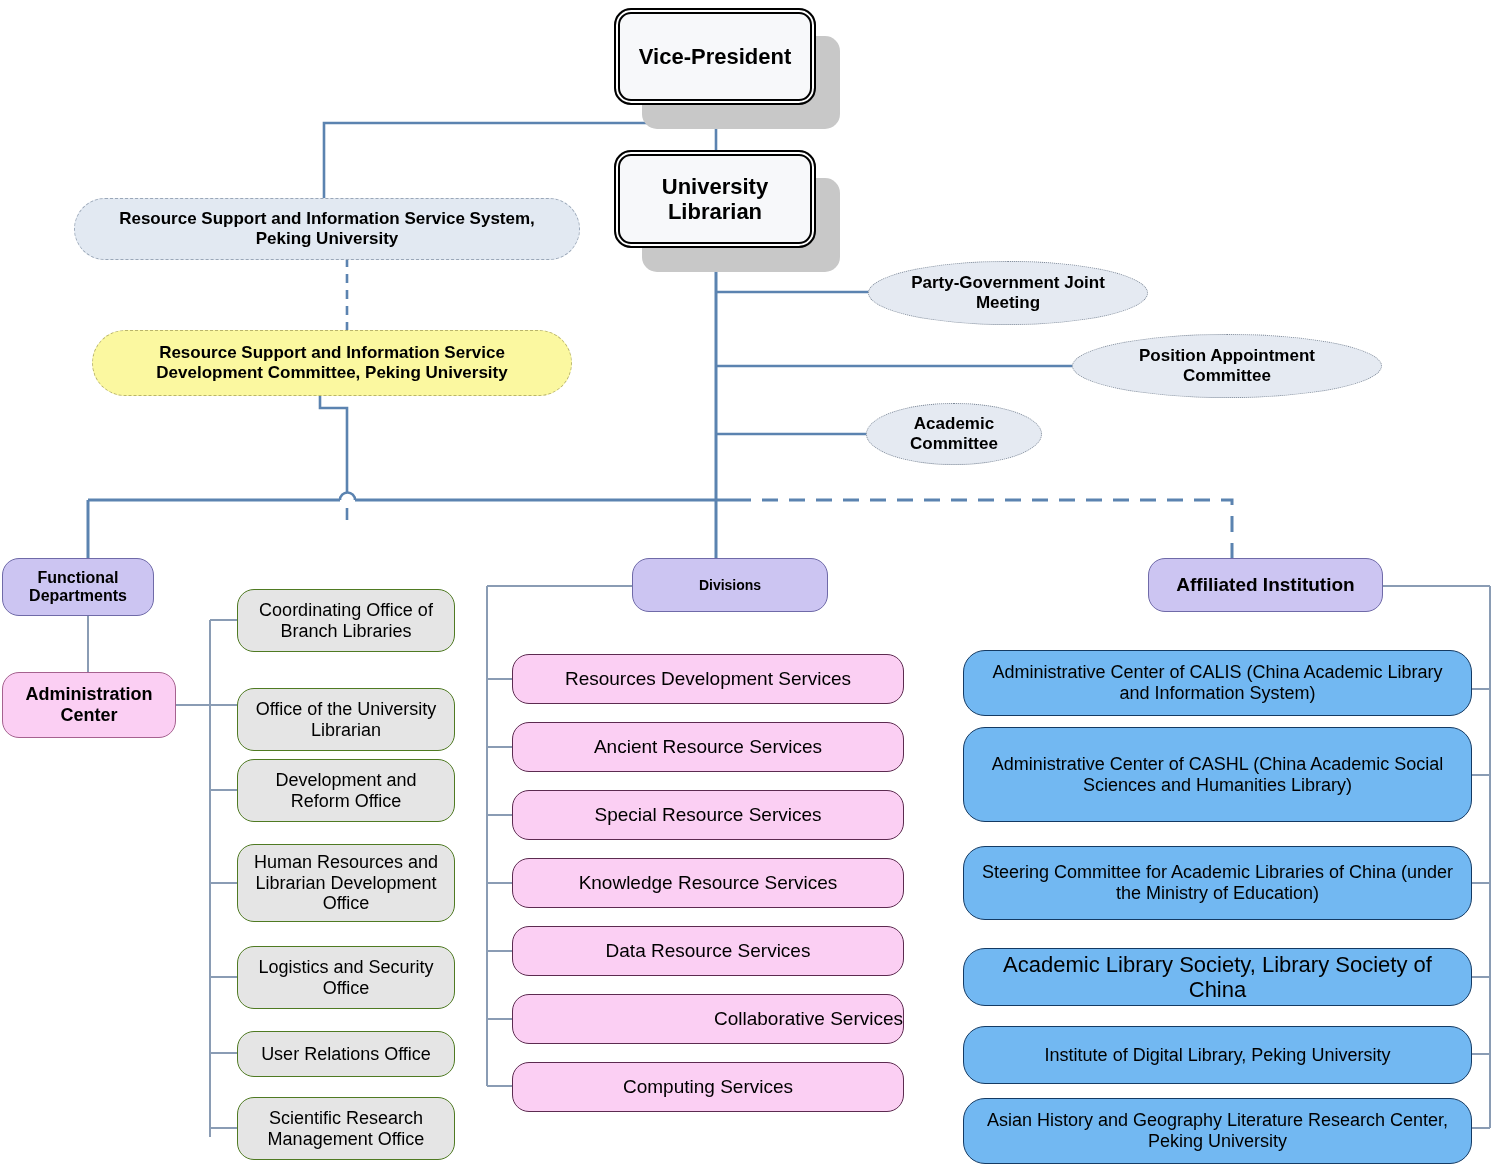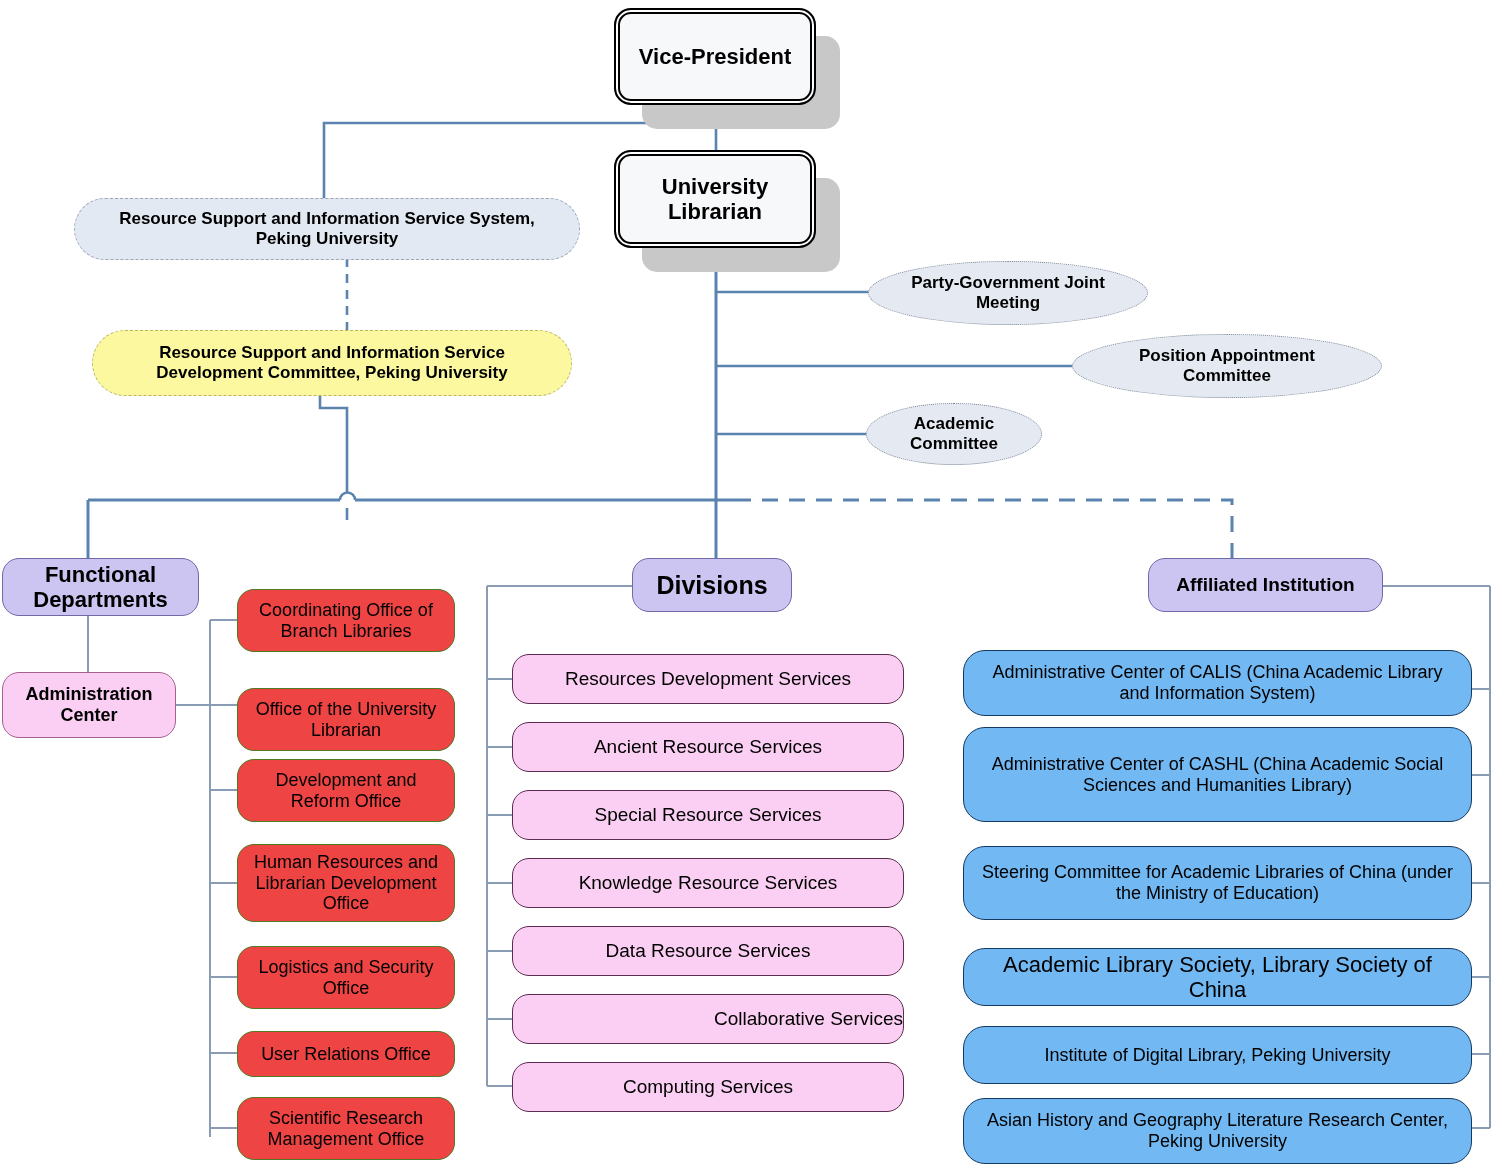--- a/index.html
+++ b/index.html
@@ -22,21 +22,21 @@
   
   .ellipse{background:#e5eaf2;border:1.5px dotted #7b8694;border-radius:50%;font-weight:bold;}
 
   
   .cat{background:#ccc5f2;border:1.4px solid #6f6aa8;font-weight:bold;}
 
   
   .admin{background:#fbcff3;border:1.4px solid #a5628f;font-weight:bold;}
 
   
-  .green{background:#ef4444;border:1.6px solid #4f7a22;}
+  .green{background:#e5e5e5;border:1.6px solid #4f7a22;}
 
   
   .pink{background:#fbcff3;border:1.6px solid #5c2b50;}
 
   
   .blue{background:#72b8f2;border:1.8px solid #143a63;border-radius:22px;}
 </style>
 </head>
 <body>
 
@@ -135,25 +135,25 @@
   </div>
 
   <div class="node ellipse" style="left:1072px;top:334px;width:310px;height:64px;font-size:17px;padding:0 34px;">
     <span>Position Appointment Committee</span>
   </div>
 
   <div class="node ellipse" style="left:866px;top:403px;width:176px;height:62px;font-size:17px;padding:0 18px;">
     <span>Academic Committee</span>
   </div>
 
-  <div class="node cat" style="left:2px;top:558px;width:197px;height:58px;font-size:22px;">
+  <div class="node cat" style="left:2px;top:558px;width:152px;height:58px;font-size:16px;">
     <span>Functional Departments</span>
   </div>
 
-  <div class="node cat" style="left:632px;top:558px;width:160px;height:54px;font-size:25px;">
+  <div class="node cat" style="left:632px;top:558px;width:196px;height:54px;font-size:14px;">
     <span>Divisions</span>
   </div>
 
   <div class="node cat" style="left:1148px;top:558px;width:235px;height:54px;font-size:19px;">
     <span>Affiliated Institution</span>
   </div>
 
   <div class="node admin" style="left:2px;top:672px;width:174px;height:66px;font-size:18px;">
     <span>Administration Center</span>
   </div>

